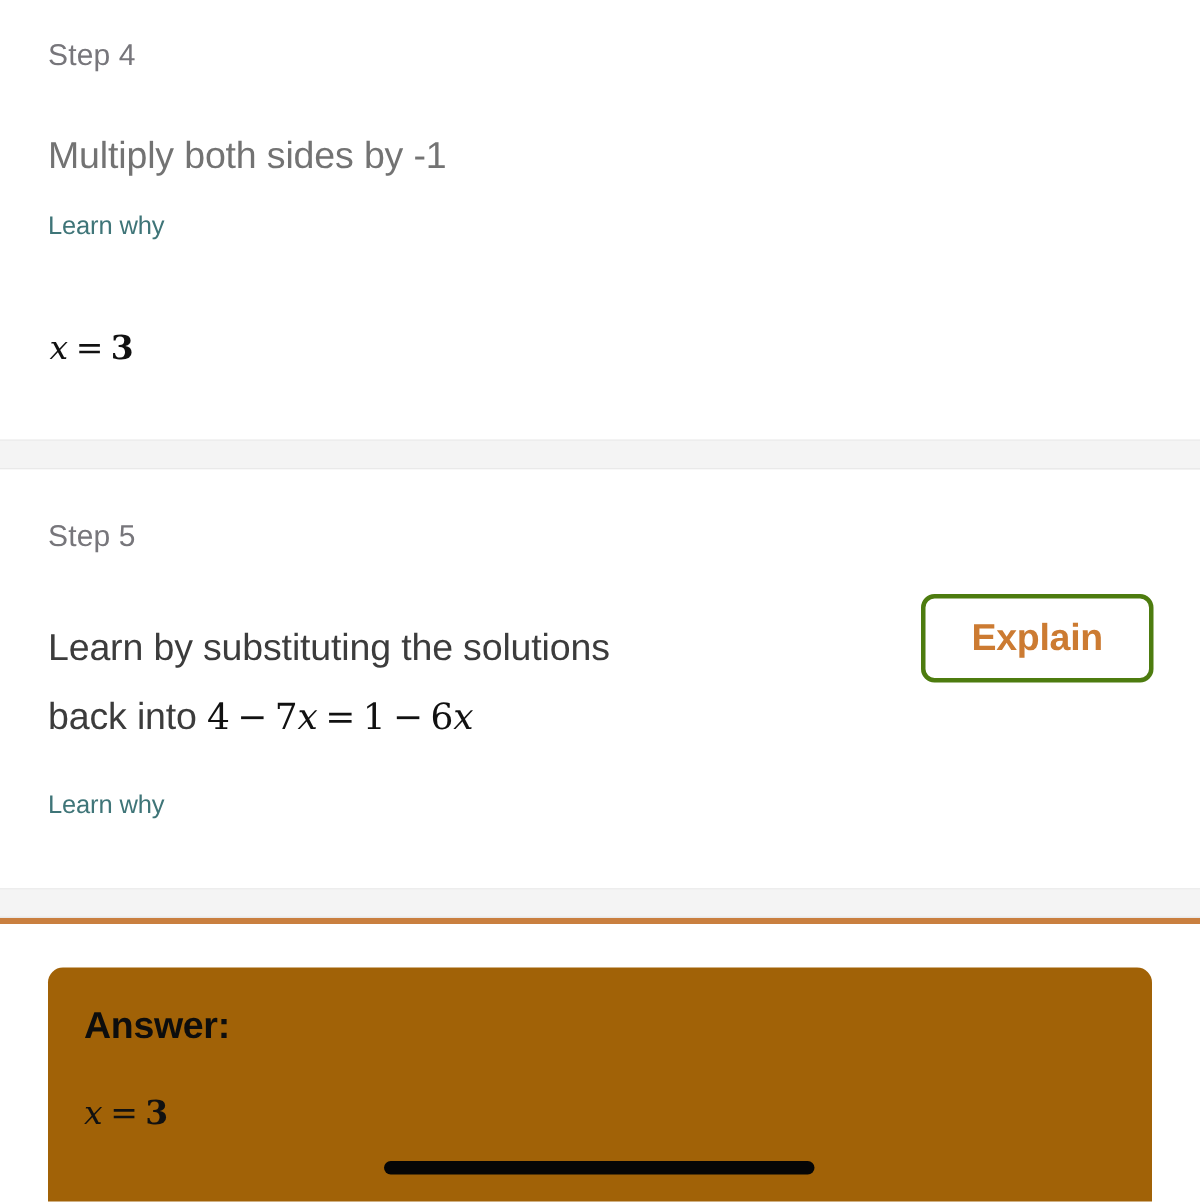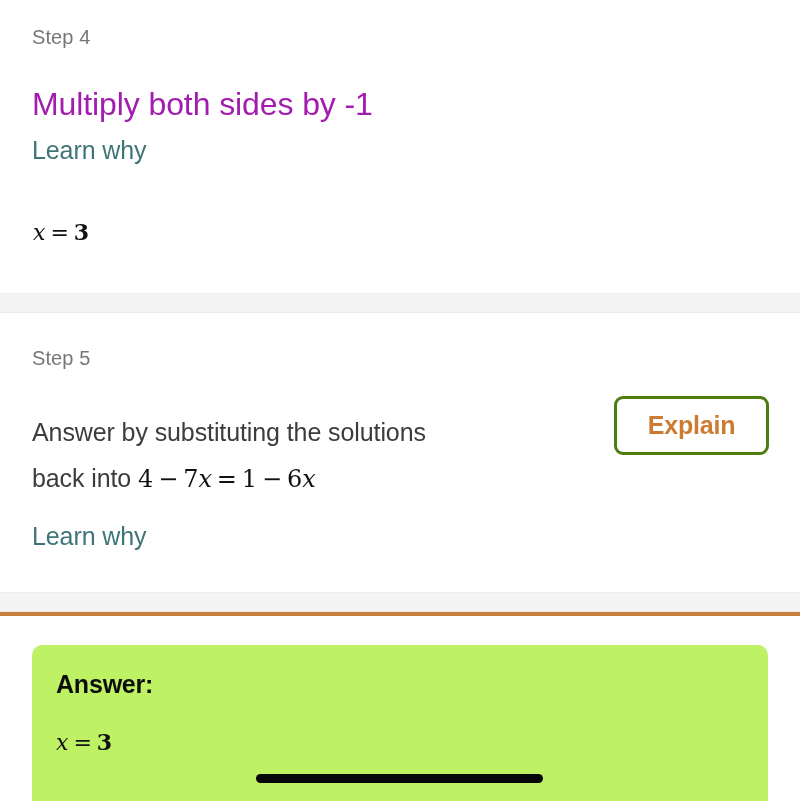--- a/index.html
+++ b/index.html
@@ -31,39 +31,39 @@
 
   .step-label {
     color: #77767b;
     font-size: 20px;
     line-height: 24px;
     letter-spacing: 0.1px;
     font-weight: 400;
   }
 
   .step-title {
-    color: #a21caf;
-    font-size: 32px;
+    color: #737373;
+    font-size: 25px;
     line-height: 33px;
     font-weight: 400;
     letter-spacing: -0.1px;
   }
 
   .step-title-gray {
     color: #3c3c3c;
     font-size: 25px;
     line-height: 36px;
     font-weight: 400;
     letter-spacing: -0.1px;
     max-width: 520px;
   }
 
   .learn-why {
     color: #3f7578;
-    font-size: 25px;
+    font-size: 17px;
     line-height: 33px;
     font-weight: 400;
     letter-spacing: -0.1px;
     text-decoration: none;
     cursor: pointer;
     display: inline-block;
   }
 
   
   .math {
@@ -129,21 +129,21 @@
     padding: 0;
   }
 
   
   .answer-card {
     position: absolute;
     left: 32px;
     top: 645px;
     width: 736px;
     height: 156px;
-    background: #bef264;
+    background: #a16207;
     border-radius: 10px 10px 0 0;
     padding: 24px 24px 0 24px;
   }
   .answer-label {
     color: #0d0d0d;
     font-size: 25px;
     line-height: 30px;
     font-weight: 700;
     letter-spacing: -0.2px;
   }
@@ -177,21 +177,21 @@
       <span class="var">x</span><span class="op">=</span><span class="num">3</span>
     </div>
   </div>
 
   <div class="gap-divider" style="position:absolute; left:0; top:293px; width:800px; height:20px;"></div>
 
   <div class="step-block" style="position:absolute; left:0; top:313px; width:680px; height:279px;">
 
     <div class="step-label" style="position:absolute; left:32px; top:33px;">Step 5</div>
 
-    <div class="step-title-gray" style="position:absolute; left:32px; top:101px;">Answer by substituting the solutions</div>
+    <div class="step-title-gray" style="position:absolute; left:32px; top:101px;">Learn by substituting the solutions</div>
 
     <div class="step-title-gray" style="position:absolute; left:32px; top:147px; white-space:nowrap;">
       <span>back into </span><span class="math math-inline"><span class="num">4</span><span class="op">−</span><span class="num">7</span><span class="var">x</span><span class="op">=</span><span class="num">1</span><span class="op">−</span><span class="num">6</span><span class="var">x</span></span>
     </div>
 
     <a class="learn-why" style="position:absolute; left:32px; top:207px;">Learn why</a>
   </div>
 
   <button class="explain-btn">Explain</button>
 

